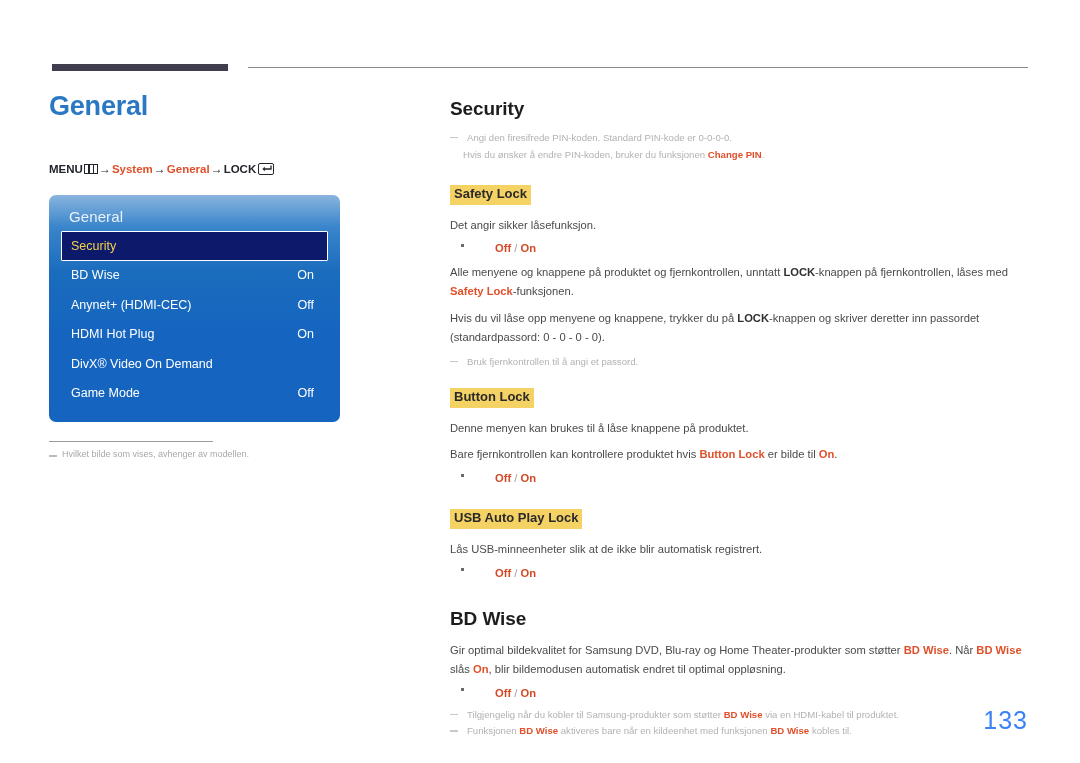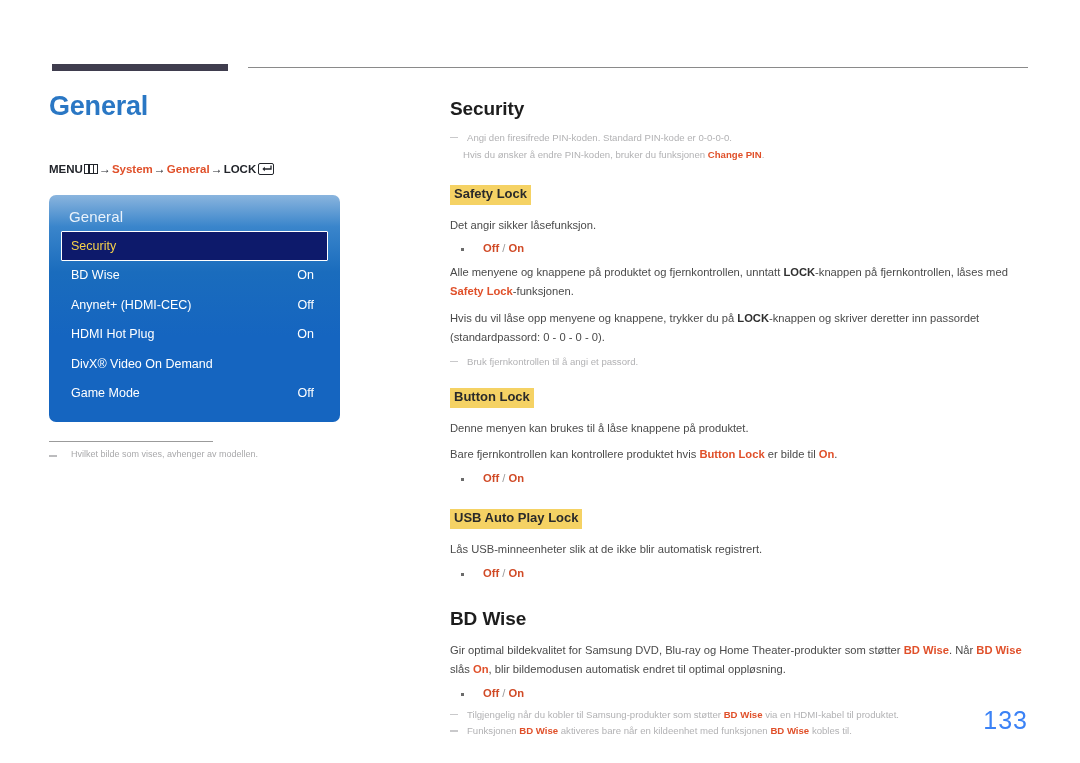--- a/index.html
+++ b/index.html
@@ -132,21 +132,21 @@
   
   .panel-note-wrap { margin-top: 19px; width: 190px; }
   .panel-note-rule {
     width: 164px; height: 1px; background: #9b9b9b;
     margin-bottom: 7px;
   }
   .panel-note {
     font-size: 9px;
     color: #a9a9ab;
     display: flex;
-    gap: 14px;
+    gap: 5px;
     align-items: center;
     white-space: nowrap;
   }
   .dash-mark {
     display: inline-block;
     width: 8px; height: 1.4px;
     background: #bcbcbe;
     margin-top: 5px;
     flex: 0 0 auto;
   }
@@ -196,22 +196,22 @@
     font-size: 11.2px;
     line-height: 1.68;
     color: #4a4a4a;
     margin: 0 0 8px 0;
   }
   p.body .b { font-weight: bold; color: #2f2f2f; }
   p.body .accent { color: #e0502a; font-weight: bold; }
 
   .bullet-row {
     display: flex;
-    align-items: flex-end;
-    gap: 0;
+    align-items: center;
+    gap: 12px;
     margin: 0 0 9px 0;
     font-size: 11.2px;
   }
   .bullet-dot {
     width: 3px; height: 3px;
     background: #6b6b6b;
     display: inline-block;
     margin: 0 19px 0 11px;
     flex: 0 0 auto;
     position: relative;

